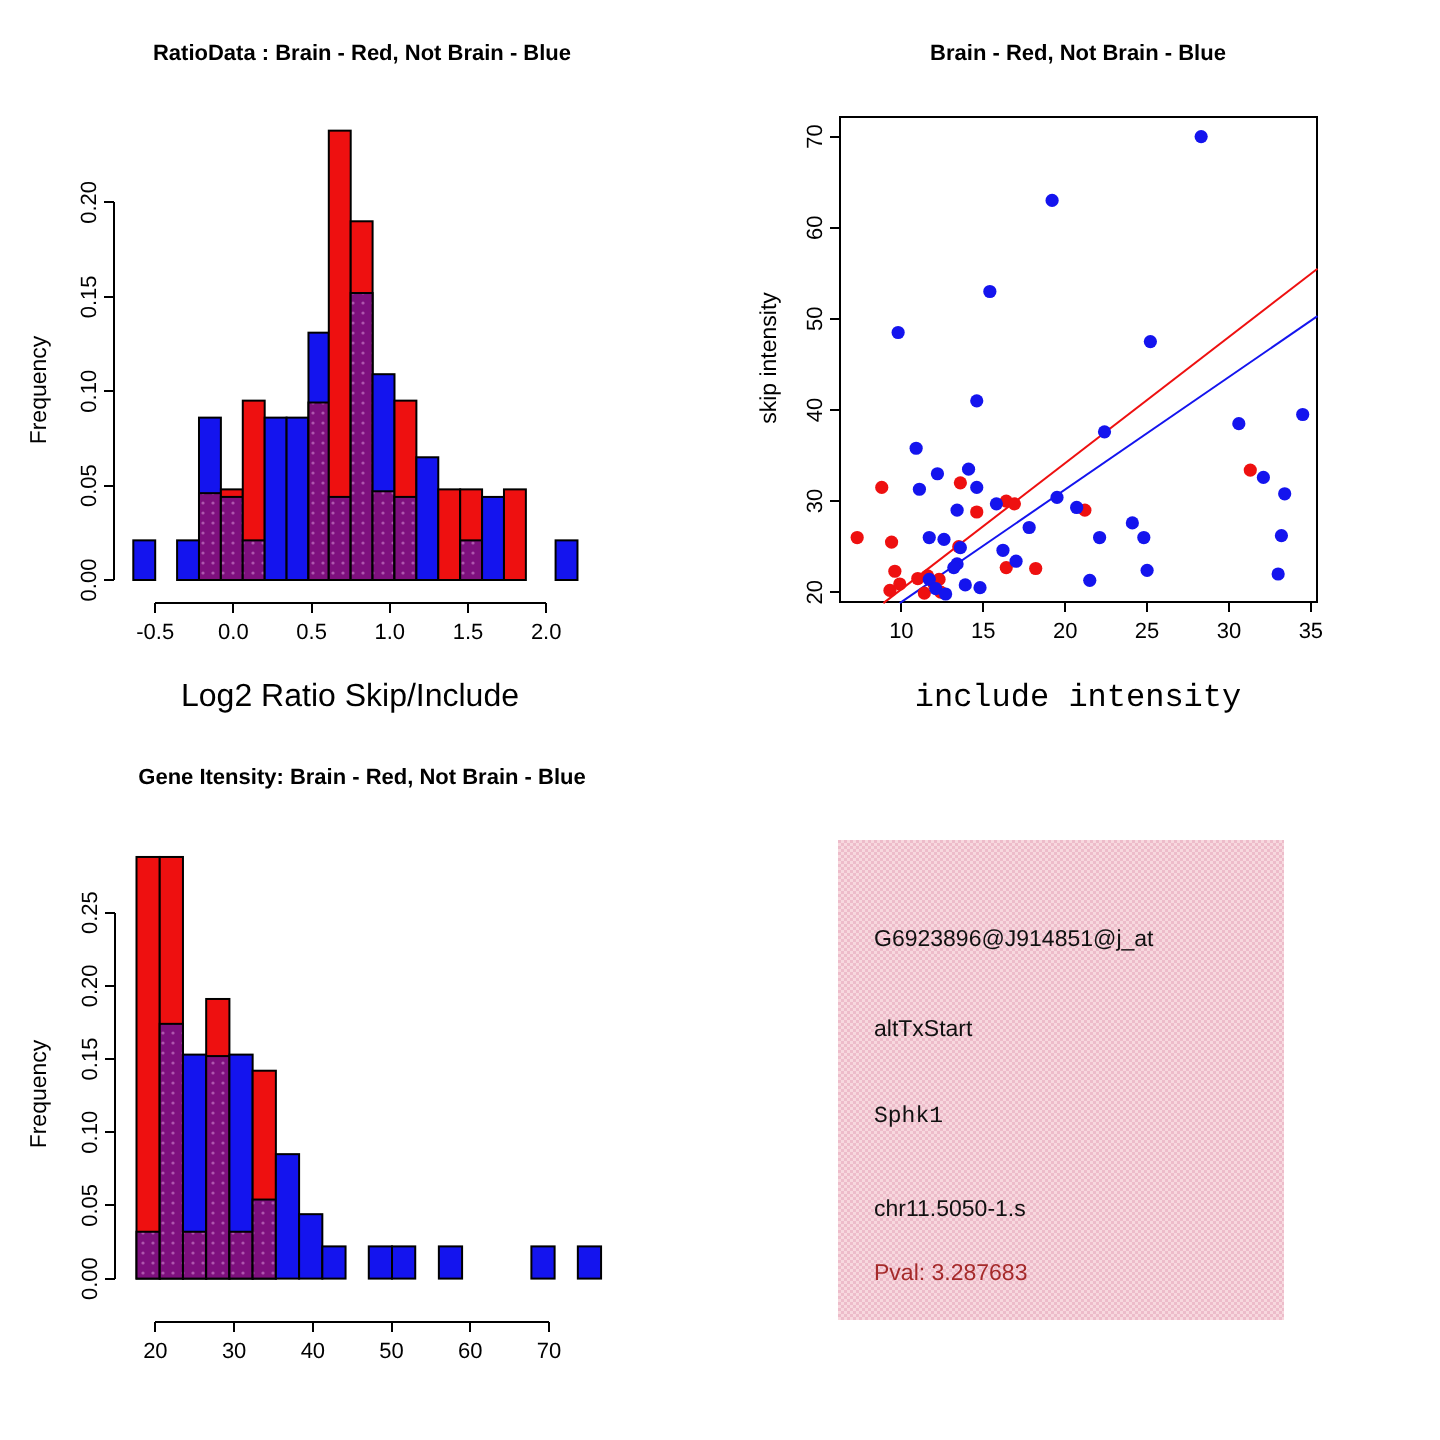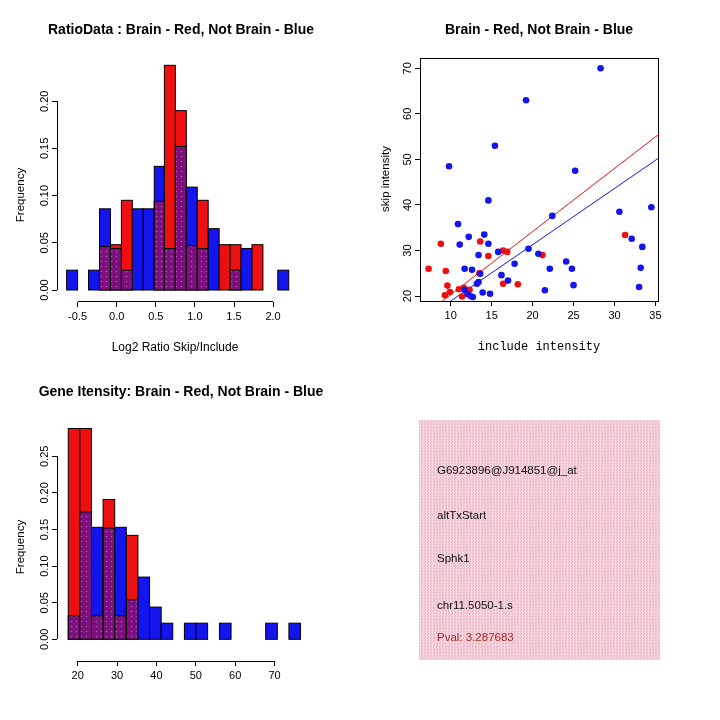--- a/index.html
+++ b/index.html
@@ -1,24 +1,24 @@
 <!DOCTYPE html>
 <html><head>
 <meta charset="utf-8">
 <style>
   html,body{margin:0;padding:0;background:#ffffff;}
   #stage{position:relative;width:720px;height:720px;background:#ffffff;overflow:hidden;
          font-family:"Liberation Sans", sans-serif;}
   svg.panel{position:absolute;width:360px;height:360px;overflow:visible;}
   svg text{font-family:"Liberation Sans", sans-serif;fill:#000000;}
-  .title{position:absolute;font-weight:bold;font-size:14px;text-align:center;color:#000;white-space:nowrap;}
-  .xlab{position:absolute;font-size:12px;text-align:center;color:#000;white-space:nowrap;}
+  .title{position:absolute;font-weight:bold;font-size:11px;text-align:center;color:#000;white-space:nowrap;}
+  .xlab{position:absolute;font-size:16px;text-align:center;color:#000;white-space:nowrap;}
   .vlab{position:absolute;width:140px;font-size:11.5px;text-align:center;color:#000;
         transform:rotate(-90deg);white-space:nowrap;}
-  #info{position:absolute;left:419px;top:420px;width:241px;height:240px;
+  #info{position:absolute;left:419px;top:420px;width:223px;height:240px;
         background-color:#f2c6d0;
         background-image:conic-gradient(#f7d8de 25%, #edbcca 0 50%, #f7d8de 0 75%, #edbcca 0);
         background-size:3px 3px;}
   .info-line{position:absolute;left:18px;font-size:11.5px;white-space:nowrap;}
 </style>
 </head>
 <body>
 
 <div id="stage">
 
@@ -248,18 +248,18 @@
         <rect x="196.00685" y="263.196" width="11.614150000000024" height="16.103999999999985" fill="#1414ee"></rect>
         <rect x="219.432" y="263.196" width="11.614150000000024" height="16.103999999999985" fill="#1414ee"></rect>
         <rect x="265.69174999999996" y="263.196" width="11.614149999999995" height="16.103999999999985" fill="#1414ee"></rect>
         <rect x="288.92005000000006" y="263.196" width="11.614149999999881" height="16.103999999999985" fill="#1414ee"></rect>
       </g>
     </svg>
 
   <div id="info">
       <div class="info-line" style="top: 44px; color: rgb(17, 17, 17);">G6923896@J914851@j_at</div>
       <div class="info-line" style="top: 89px; color: rgb(17, 17, 17);">altTxStart</div>
-      <div class="info-line" style="top: 132px; color: rgb(17, 17, 17);">Sphk1</div>
+      <div class="info-line" style="top: 132px; color: rgb(17, 17, 17); font-family: Liberation Mono, monospace;">Sphk1</div>
       <div class="info-line" style="top: 179px; color: rgb(17, 17, 17); text-align: center;">chr11.5050-1.s</div>
       <div class="info-line" style="top: 211px; color: rgb(165, 42, 42);">Pval: 3.287683</div>
     </div>
 
 </div>
 
 </body></html>

